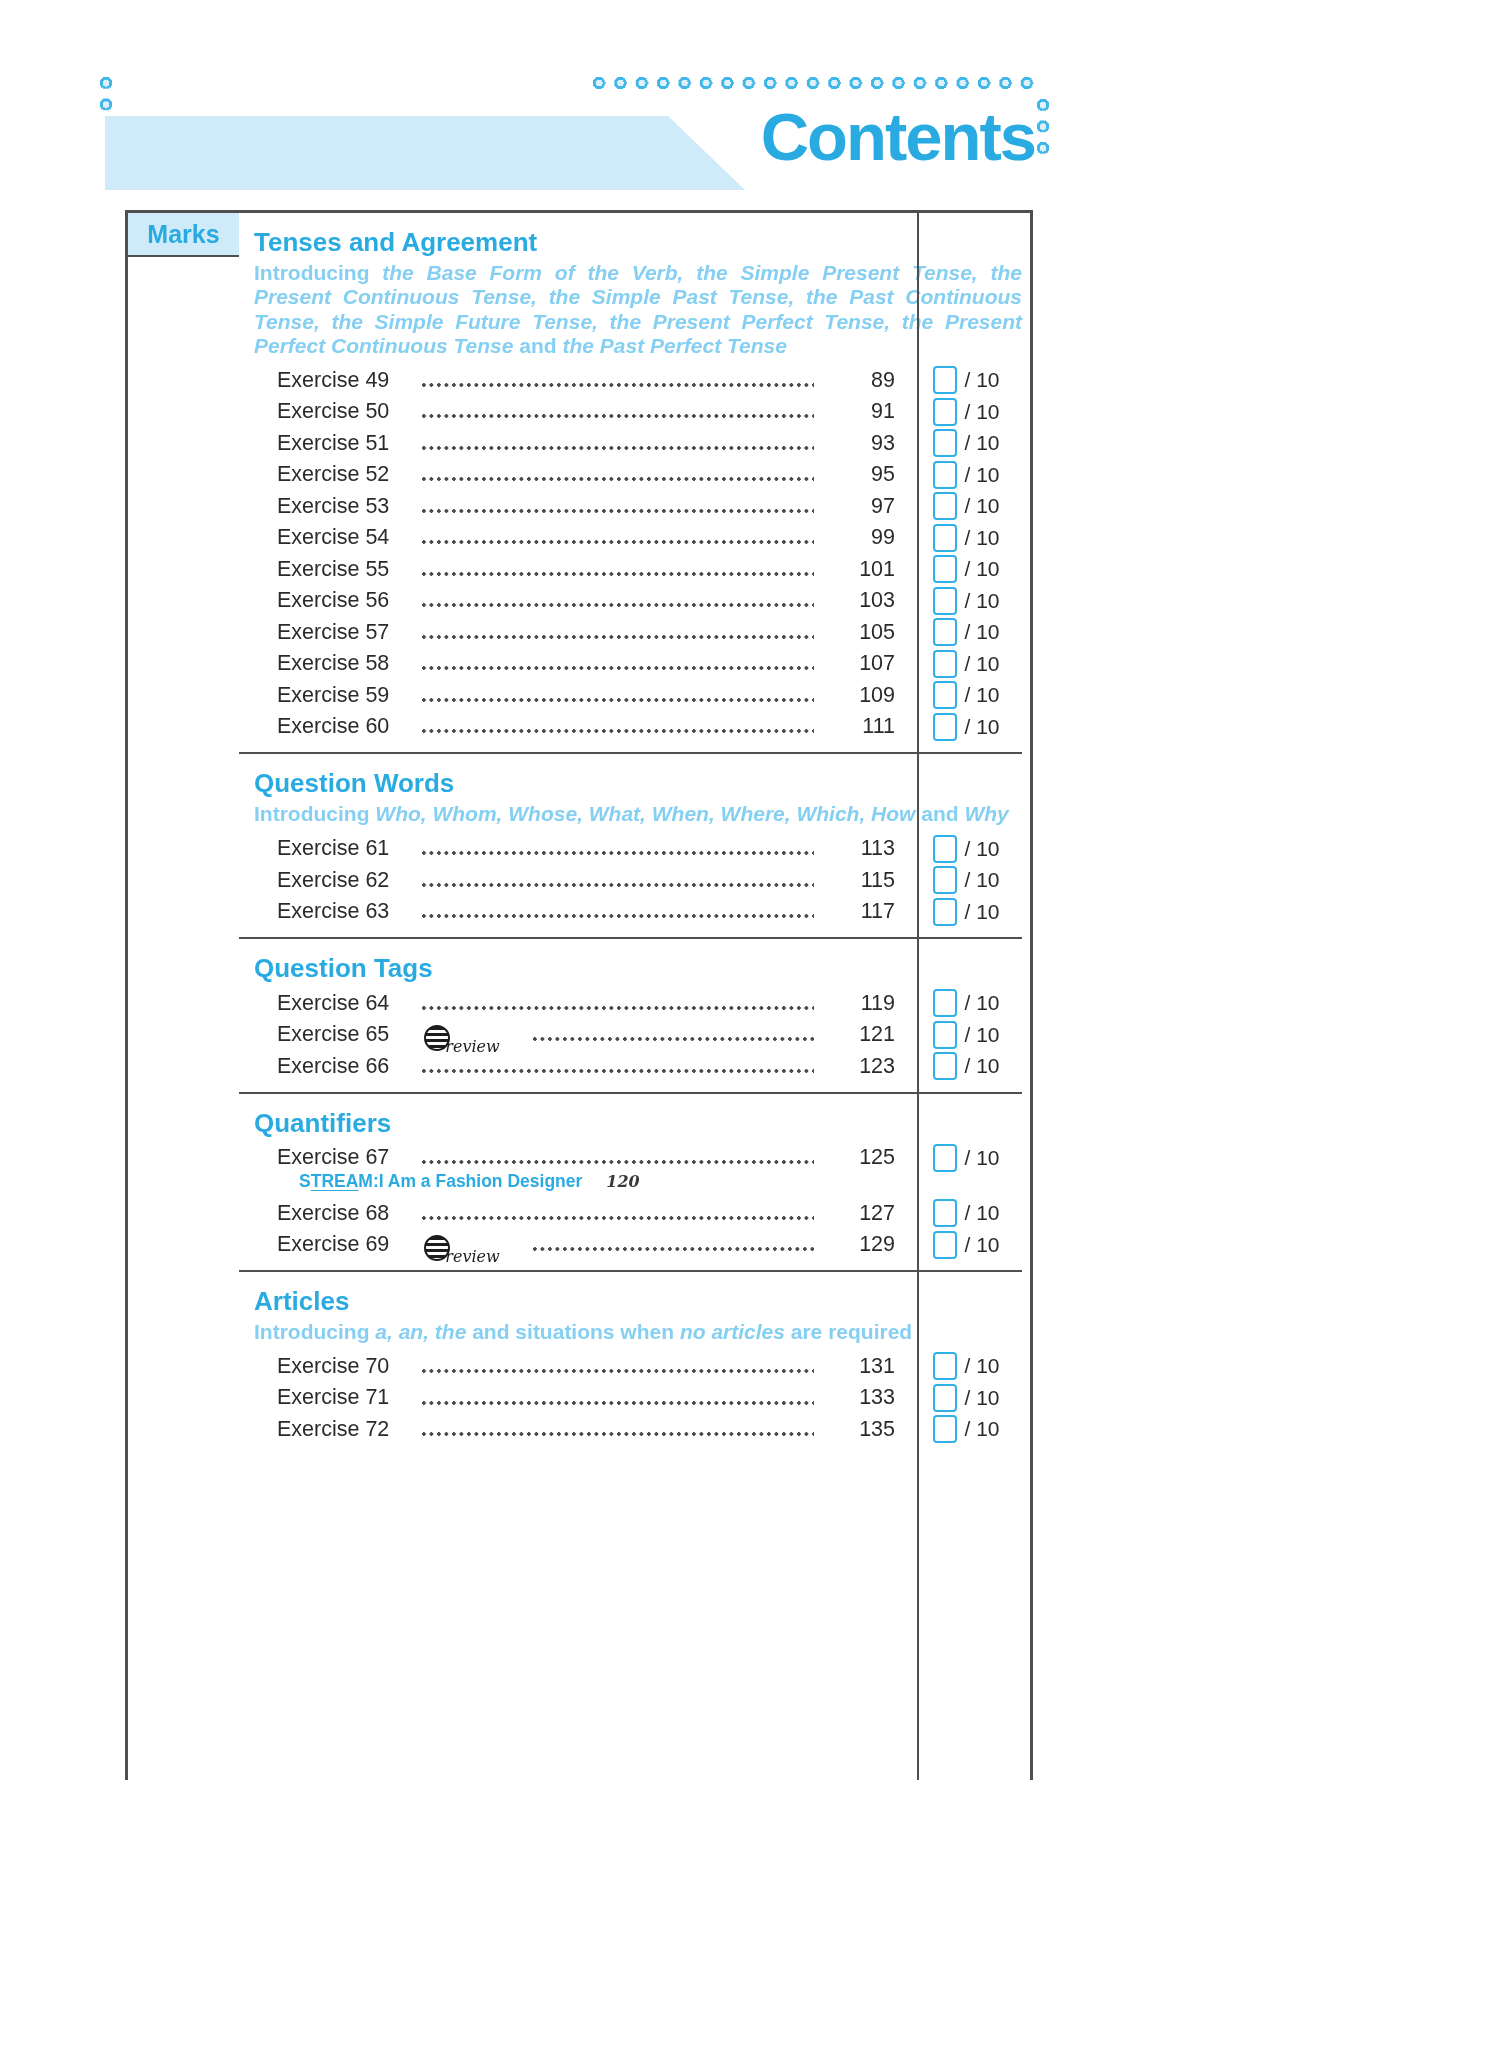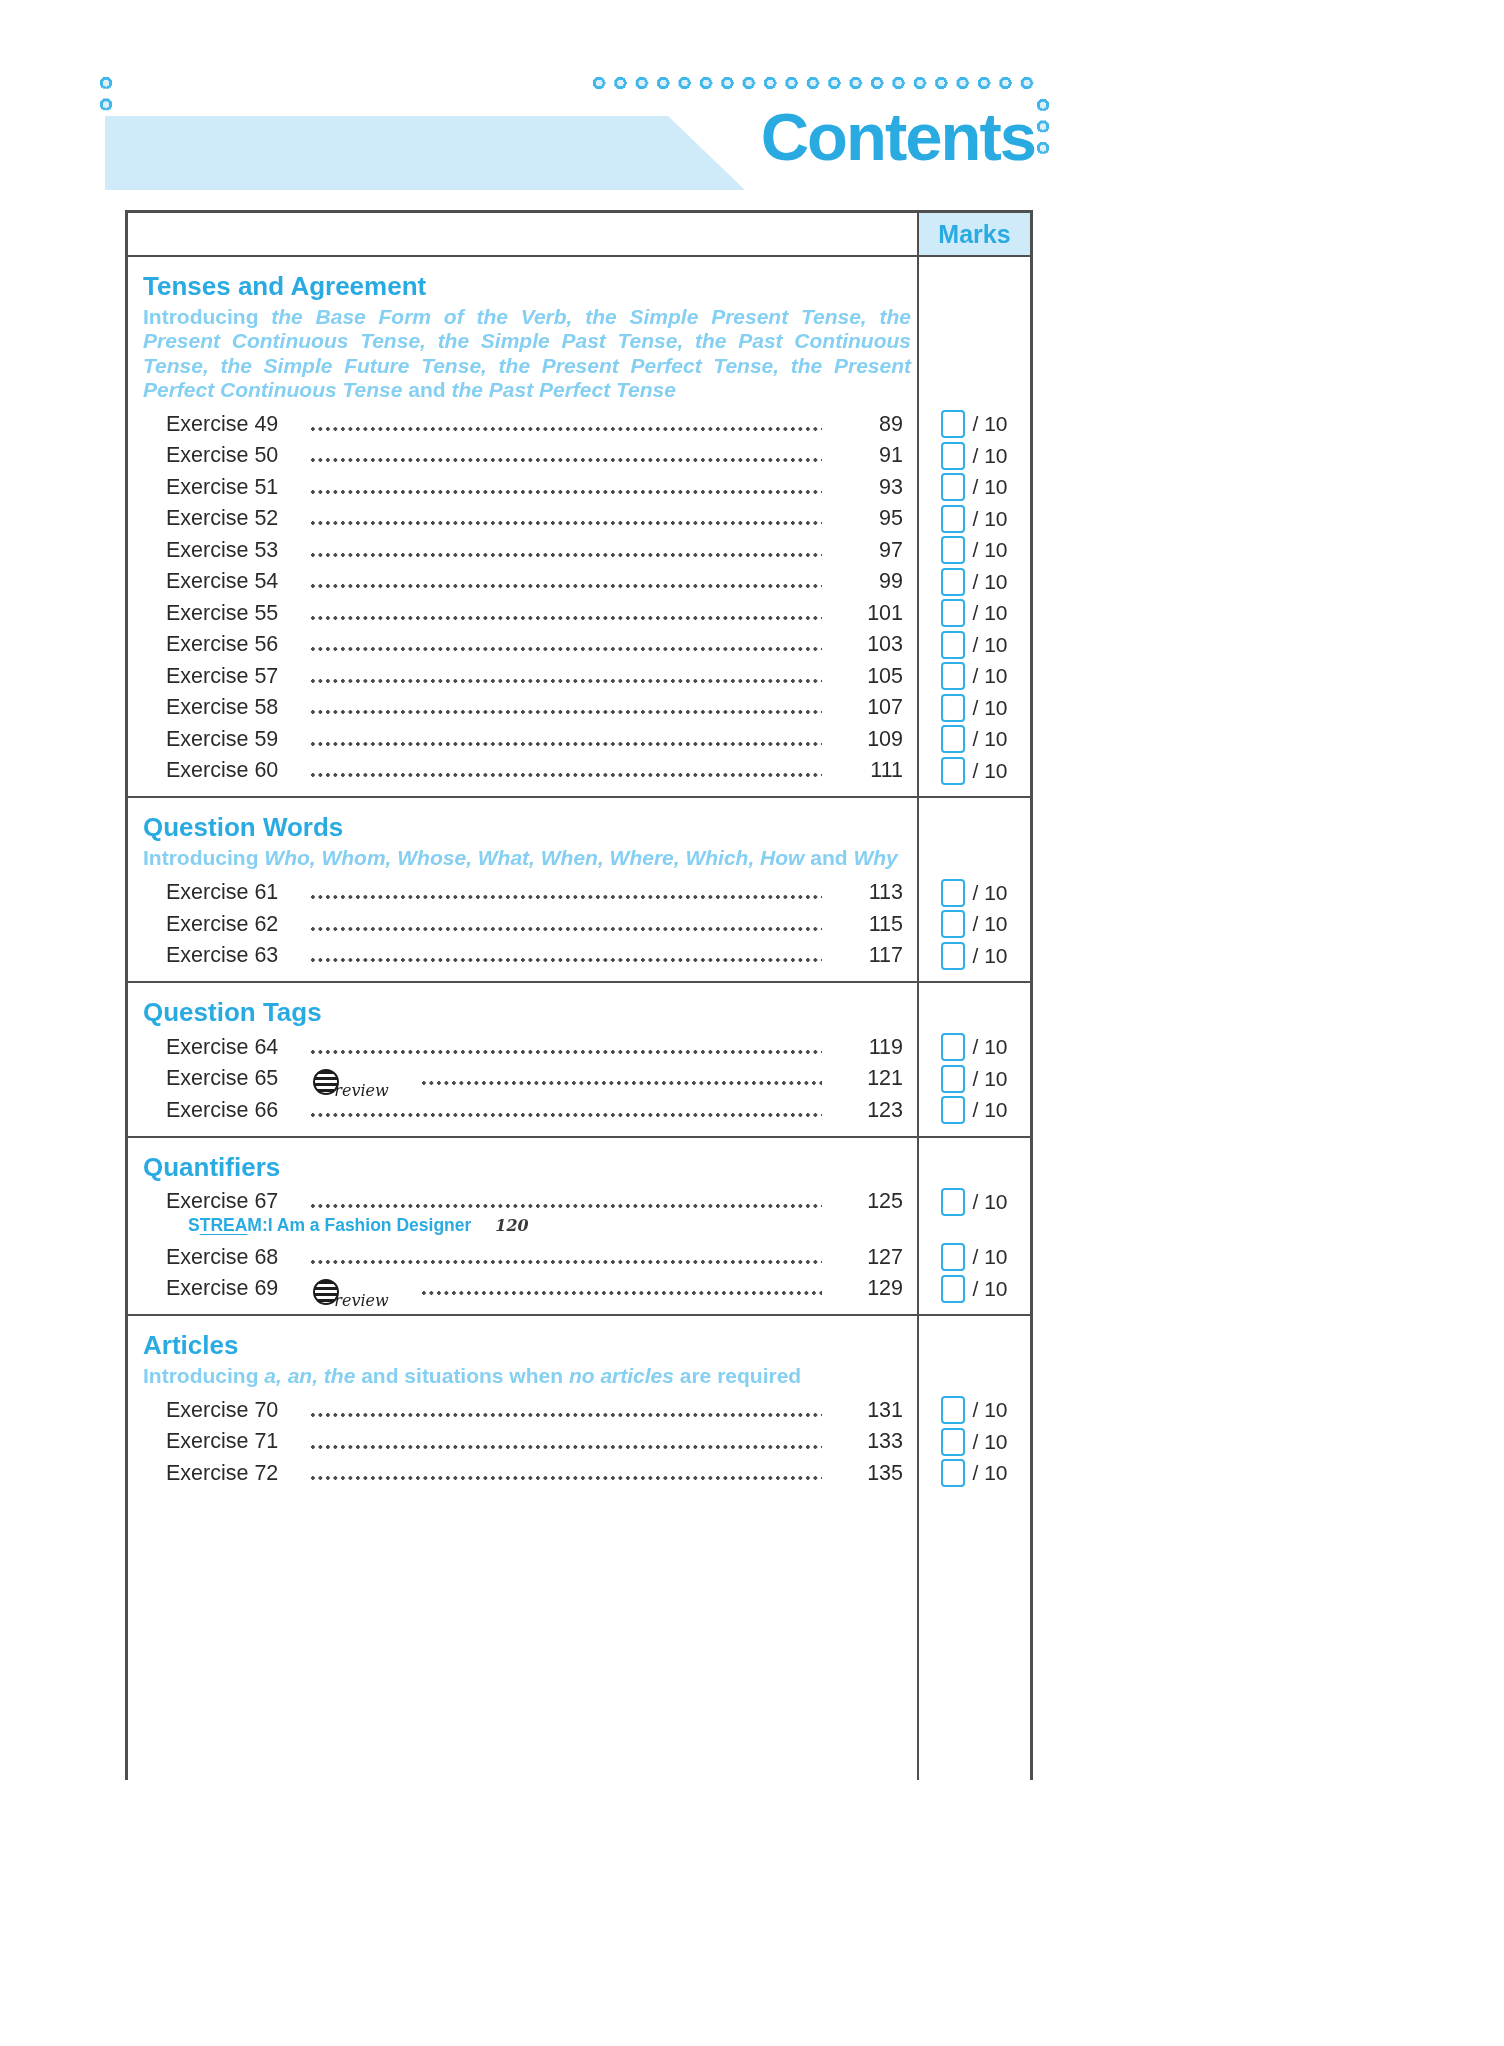--- a/index.html
+++ b/index.html
@@ -34,21 +34,21 @@
   }
   .page-title {
     position:absolute; top:102px; left:690px; width:345px; text-align:right;
     font-size:67px; font-weight:800; color:#29abe2; letter-spacing:-2px; line-height:1.05;
   }
 
   
   .toc-table {
     position:absolute; left:125px; top:210px; width:908px; height:1720px;
     border:3px solid #4f4f4f; box-sizing:border-box;
-    display:flex; flex-direction:column;
+    display:flex; flex-direction:row;
   }
   .v-divider { position:absolute; top:0; bottom:0; right:111px; width:2.5px; background:#4f4f4f; z-index:2; }
 
   .thead { display:flex; height:42px; min-height:42px; border-bottom:2.5px solid #4f4f4f; }
   .thead-spacer { flex:1; }
   .marks-head {
     width:111px; background:#cfeaf9; display:flex; align-items:center; justify-content:center;
     color:#29abe2; font-weight:bold; font-size:25px;
   }
 

